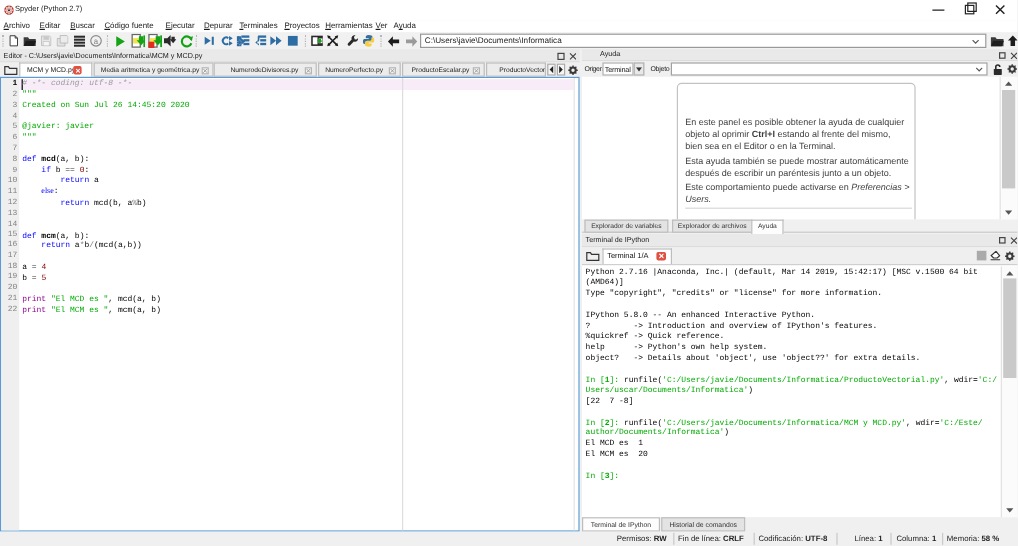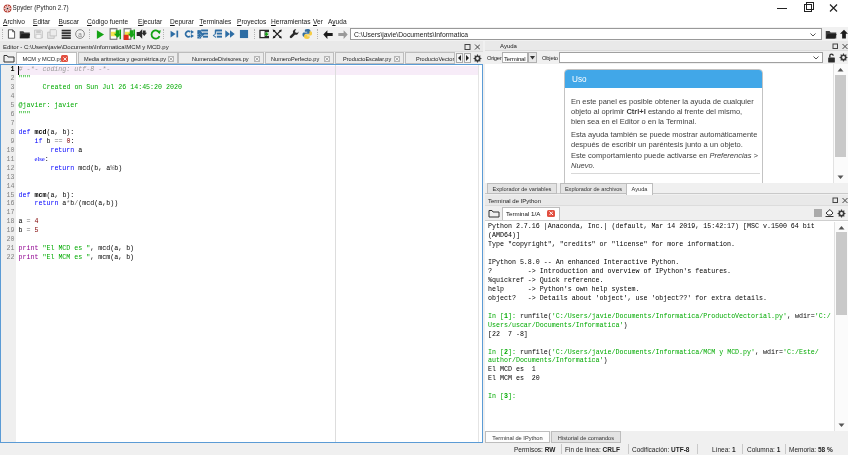--- a/index.html
+++ b/index.html
@@ -274,21 +274,21 @@
 17
 18
 19
 20
 21
 22
 </pre>
 
   <pre id="code" class="abs" style="left:17.5px;top:0.2px;font-size:6.65px;line-height:8.95px;color:#000;"><span style="color:#9b9b9b;font-style:italic"># -*- coding: utf-8 -*-</span>
 <span style="color:#00aa00;">"""</span>
-<span style="color:#00aa00;margin-left:24px;">Created on Sun Jul 26 14:45:20 2020</span>
+<span style="color:#00aa00;">Created on Sun Jul 26 14:45:20 2020</span>
 
 <span style="color:#00aa00;">@javier: javier</span>
 <span style="color:#00aa00;">"""</span>
 
 <span style="color:#0000ff;">def</span> <b>mcd</b>(a, b):
     <span style="color:#0000ff;">if</span> b <span style="color:#777;">==</span> <span style="color:#800000;">0</span>:
         <span style="color:#0000ff;">return</span> a
     <span style="color:#0000ff;font-family:Liberation Serif, serif;">else</span>:
         <span style="color:#0000ff;">return</span> mcd(b, a<span style="color:#777;">%</span>b)
 
@@ -330,32 +330,29 @@
   <div class="abs" style="left:348px;top:0;width:15px;height:119px;background:#fbfbfb;border-left:1px solid #e2e2e2;"></div>
   <div class="abs" style="left:350px;top:11px;width:11px;height:82px;background:#c9c9c9;"></div>
   <svg class="ico" style="left:352px;top:3px" width="7" height="5" viewBox="0 0 7 5">
       <path d="M0.5 4.5L3.5 1l3 3.5z" fill="#555"></path>
     </svg>
   <svg class="ico" style="left:352px;top:111px" width="7" height="5" viewBox="0 0 7 5">
       <path d="M0.5 0.5L3.5 4l3-3.5z" fill="#555"></path>
     </svg>
 
   <div class="abs" style="left:79px;top:5px;width:199px;height:135px;background:#fff;border:1px solid #c3c3c3;border-radius:4px;">
-    <div class="abs" style="left:0;top:0;width:197px;height:18px;background:#41a7e8;border-radius:3px 3px 0 0;">
-      <div class="abs" style="left:7px;top:4.5px;font-size:8.2px;color:#ffffff;">Uso</div>
-    </div>
     <div class="abs" style="left:6px;top:26.5px;width:189px;font-size:7.5px;line-height:10.4px;color:#3e3e3e;white-space:nowrap;">
       En este panel es posible obtener la ayuda de cualquier<br>
       objeto al oprimir <b>Ctrl+I</b> estando al frente del mismo,<br>
       bien sea en el Editor o en la Terminal.
       <div style="height:2.2px"></div>
       Esta ayuda también se puede mostrar automáticamente<br>
       después de escribir un paréntesis junto a un objeto.<br>
       Este comportamiento puede activarse en <i>Preferencias &gt;</i><br>
-      <i>Nuevo.</i>
+      <i>Users.</i>
       <div style="height:1.5px"></div>
       <div style="border-top:1px solid #d8d8d8;height:3.5px"></div>
     </div>
   </div>
 </div>
 
 <div class="abs" style="left:485px;top:183px;width:363px;height:11px;background:#f0f0f0;border-bottom:1px solid #c9c9c9;font-size:5.6px;color:#333;">
   <span class="abs" style="left:2px;top:0;width:70px;height:11px;background:#e3e3e3;border:1px solid #bdbdbd;text-align:center;padding-top:2px;white-space:nowrap;overflow:hidden;">Explorador de variables</span>
   <span class="abs" style="left:75px;top:0;width:67px;height:11px;background:#e3e3e3;border:1px solid #bdbdbd;text-align:center;padding-top:2px;white-space:nowrap;overflow:hidden;">Explorador de archivos</span>
   <span class="abs" style="left:141px;top:0;width:27px;height:11.5px;background:#fdfdfd;border:1px solid #bdbdbd;border-bottom:none;text-align:center;padding-top:2px;">Ayuda</span>

